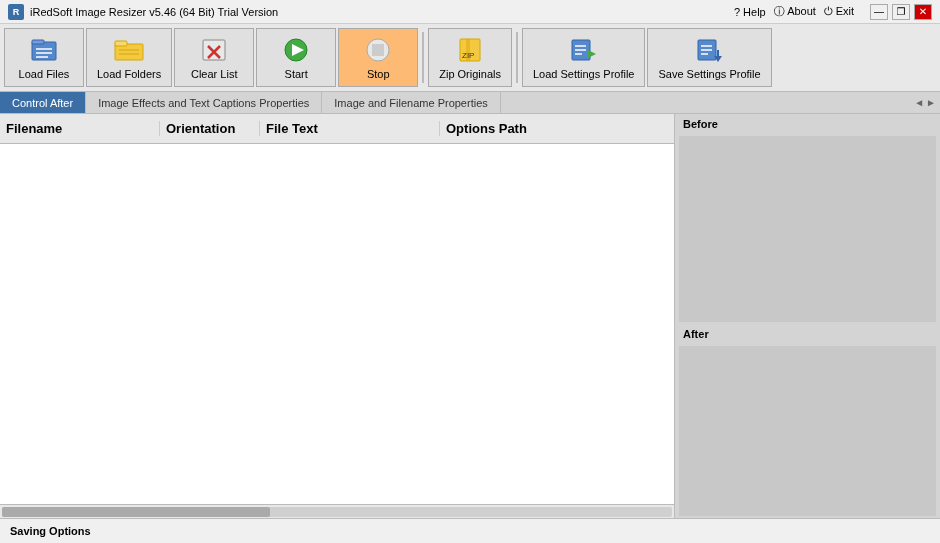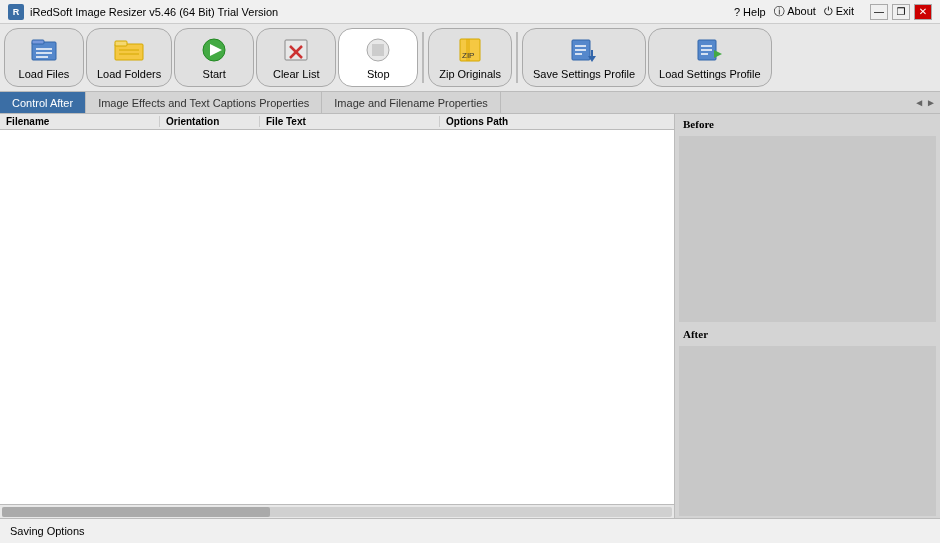--- a/index.html
+++ b/index.html
@@ -67,40 +67,40 @@
       border-bottom: 1px solid #bbb;
       display: flex;
       align-items: stretch;
       height: 68px;
       padding: 4px 4px;
       gap: 2px;
     }
     .toolbar-btn {
       background: #e0e0e0;
       border: 1px solid #aaa;
-      border-radius: 14px;
+      border-radius: 0;
       display: flex;
       flex-direction: column;
       align-items: center;
       justify-content: center;
       padding: 4px 10px;
       cursor: pointer;
       min-width: 80px;
       gap: 4px;
       font-size: 11px;
     }
     .toolbar-btn .icon-area {
       width: 32px;
       height: 28px;
       display: flex;
       align-items: center;
       justify-content: center;
     }
     .toolbar-btn.stop-btn {
-      background: #ffffff;
+      background: #fdba74;
       text-align: right;
     }
     .toolbar-sep {
       width: 2px;
       background: #bbb;
       margin: 4px 2px;
     }
 
     
     #tab-bar {
@@ -151,23 +151,23 @@
       flex: 1;
       display: flex;
       flex-direction: column;
       border-right: 1px solid #bbb;
       background: white;
     }
     #file-table-header {
       display: flex;
       background: #e8e8e8;
       border-bottom: 1px solid #bbb;
-      font-size: 10px;
+      font-size: 13px;
       font-weight: bold;
-      height: 16px;
+      height: 30px;
       align-items: center;
     }
     .col-filename { width: 160px; padding: 0 6px; border-right: 1px solid #ccc; }
     .col-orientation { width: 100px; padding: 0 6px; border-right: 1px solid #ccc; }
     .col-filepath { width: 180px; padding: 0 6px; border-right: 1px solid #ccc; }
     .col-actualpath { flex: 1; padding: 0 6px; }
 
     #file-table-body {
       flex: 1;
       background: white;
@@ -202,37 +202,36 @@
       width: 265px;
       background: #d4d4d4;
       display: flex;
       flex-direction: column;
     }
     .preview-label {
       padding: 4px 8px;
       font-size: 11px;
       font-weight: bold;
       background: #d4d4d4;
-      font-family: Liberation Serif, serif;
     }
     .preview-area {
       flex: 1;
       background: #c8c8c8;
       margin: 2px 4px;
     }
 
     
     #saving-options {
       background: #f0f0f0;
       border-top: 1px solid #bbb;
       padding: 6px 10px;
     }
     #saving-options .section-title {
       font-size: 11px;
-      font-weight: normal;
+      font-weight: bold;
       margin-bottom: 6px;
     }
 
     
     .help-item {
       display: flex;
       align-items: center;
       gap: 2px;
       font-size: 11px;
       cursor: pointer;
@@ -309,38 +308,38 @@
         <line x1="6" y1="14" x2="26" y2="14" stroke="#d4a800" stroke-width="1"></line>
         <line x1="6" y1="18" x2="26" y2="18" stroke="#d4a800" stroke-width="1"></line>
       </svg>
     </div>
     <span>Load Folders</span>
   </div>
 
   <div class="toolbar-btn">
     <div class="icon-area">
       <svg class="icon-svg" viewBox="0 0 32 28" fill="none">
-        <circle cx="16" cy="14" r="11" fill="#44aa44" stroke="#228822" stroke-width="1"></circle>
-        <polygon points="12,8 24,14 12,20" fill="white"></polygon>
-      </svg>
-    </div>
-    <span>Start</span>
-  </div>
-
-  <div class="toolbar-btn">
-    <div class="icon-area">
-      <svg class="icon-svg" viewBox="0 0 32 28" fill="none">
         <rect x="5" y="4" width="22" height="20" rx="1" fill="#e8e8e8" stroke="#888" stroke-width="1"></rect>
         <line x1="10" y1="10" x2="22" y2="22" stroke="#cc3333" stroke-width="2.5"></line>
         <line x1="22" y1="10" x2="10" y2="22" stroke="#cc3333" stroke-width="2.5"></line>
       </svg>
     </div>
     <span>Clear List</span>
   </div>
 
+  <div class="toolbar-btn">
+    <div class="icon-area">
+      <svg class="icon-svg" viewBox="0 0 32 28" fill="none">
+        <circle cx="16" cy="14" r="11" fill="#44aa44" stroke="#228822" stroke-width="1"></circle>
+        <polygon points="12,8 24,14 12,20" fill="white"></polygon>
+      </svg>
+    </div>
+    <span>Start</span>
+  </div>
+
   <div class="toolbar-btn stop-btn">
     <div class="icon-area">
       <svg class="icon-svg" viewBox="0 0 32 28" fill="none">
         <circle cx="16" cy="14" r="11" fill="#e8e8e8" stroke="#aaa" stroke-width="1"></circle>
         <rect x="10" y="8" width="12" height="12" fill="#cccccc"></rect>
       </svg>
     </div>
     <span>Stop</span>
   </div>
 
@@ -351,46 +350,46 @@
       <svg class="icon-svg" viewBox="0 0 32 28" fill="none">
         <rect x="6" y="3" width="20" height="22" rx="1" fill="#f5c842" stroke="#d4a800" stroke-width="1"></rect>
         <rect x="12" y="3" width="4" height="22" fill="#e0a800" opacity="0.5"></rect>
         <text x="8" y="22" font-size="8" fill="#333">ZIP</text>
       </svg>
     </div>
     <span>Zip Originals</span>
   </div>
 
   <div class="toolbar-sep"></div>
+
+  <div class="toolbar-btn">
+    <div class="icon-area">
+      <svg class="icon-svg" viewBox="0 0 32 28" fill="none">
+        <rect x="4" y="4" width="18" height="20" rx="1" fill="#5588cc" stroke="#3366aa" stroke-width="1"></rect>
+        <line x1="7" y1="10" x2="18" y2="10" stroke="white" stroke-width="1.5"></line>
+        <line x1="7" y1="14" x2="18" y2="14" stroke="white" stroke-width="1.5"></line>
+        <line x1="7" y1="18" x2="14" y2="18" stroke="white" stroke-width="1.5"></line>
+        <polygon points="20,14 28,18 20,22" fill="#44aa44"></polygon>
+      </svg>
+    </div>
+    <span>Load Settings Profile</span>
+  </div>
 
   <div class="toolbar-btn">
     <div class="icon-area">
       <svg class="icon-svg" viewBox="0 0 32 28" fill="none">
         <rect x="4" y="4" width="18" height="20" rx="1" fill="#5588cc" stroke="#3366aa" stroke-width="1"></rect>
         <line x1="7" y1="10" x2="18" y2="10" stroke="white" stroke-width="1.5"></line>
         <line x1="7" y1="14" x2="18" y2="14" stroke="white" stroke-width="1.5"></line>
         <line x1="7" y1="18" x2="14" y2="18" stroke="white" stroke-width="1.5"></line>
         <line x1="24" y1="14" x2="24" y2="22" stroke="#3366aa" stroke-width="2"></line>
         <polygon points="20,20 24,26 28,20" fill="#3366aa"></polygon>
       </svg>
     </div>
     <span>Save Settings Profile</span>
-  </div>
-
-  <div class="toolbar-btn">
-    <div class="icon-area">
-      <svg class="icon-svg" viewBox="0 0 32 28" fill="none">
-        <rect x="4" y="4" width="18" height="20" rx="1" fill="#5588cc" stroke="#3366aa" stroke-width="1"></rect>
-        <line x1="7" y1="10" x2="18" y2="10" stroke="white" stroke-width="1.5"></line>
-        <line x1="7" y1="14" x2="18" y2="14" stroke="white" stroke-width="1.5"></line>
-        <line x1="7" y1="18" x2="14" y2="18" stroke="white" stroke-width="1.5"></line>
-        <polygon points="20,14 28,18 20,22" fill="#44aa44"></polygon>
-      </svg>
-    </div>
-    <span>Load Settings Profile</span>
   </div>
 </div>
 
 <div id="tab-bar">
   <div class="tab active">
     <span>Control After</span>
   </div>
   <div class="tab inactive">
     <span>Image Effects and Text Captions Properties</span>
   </div>

